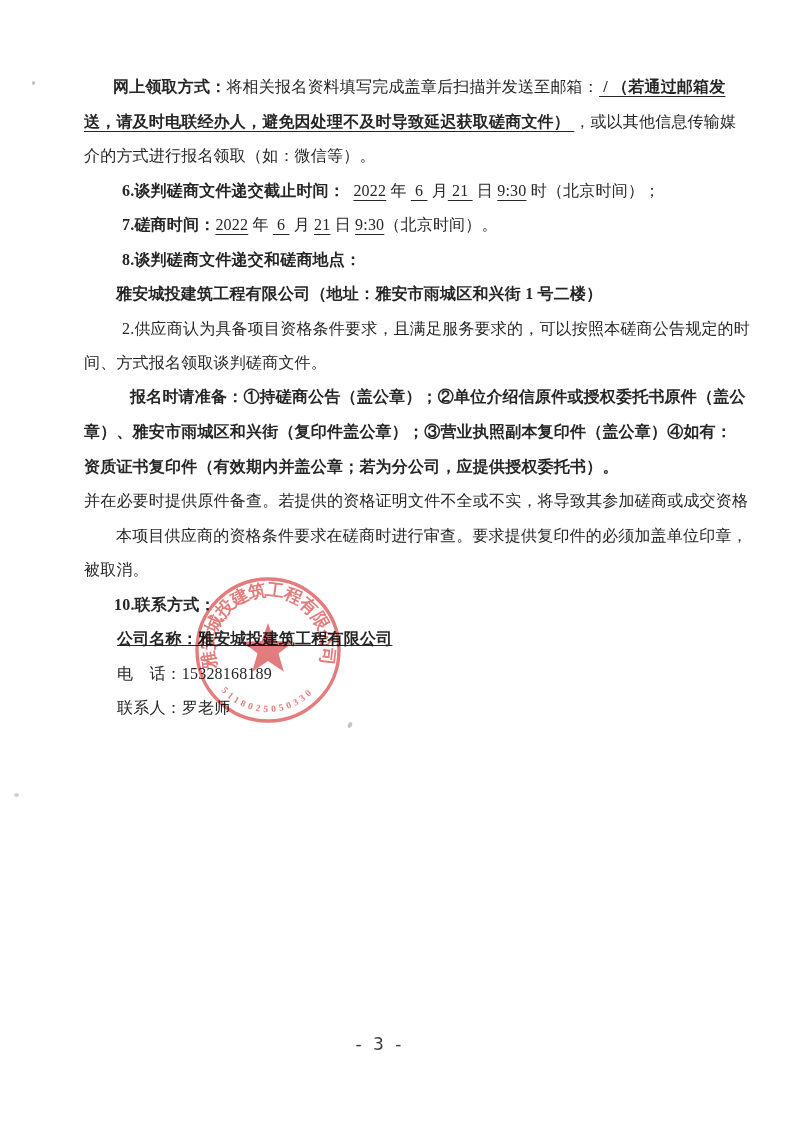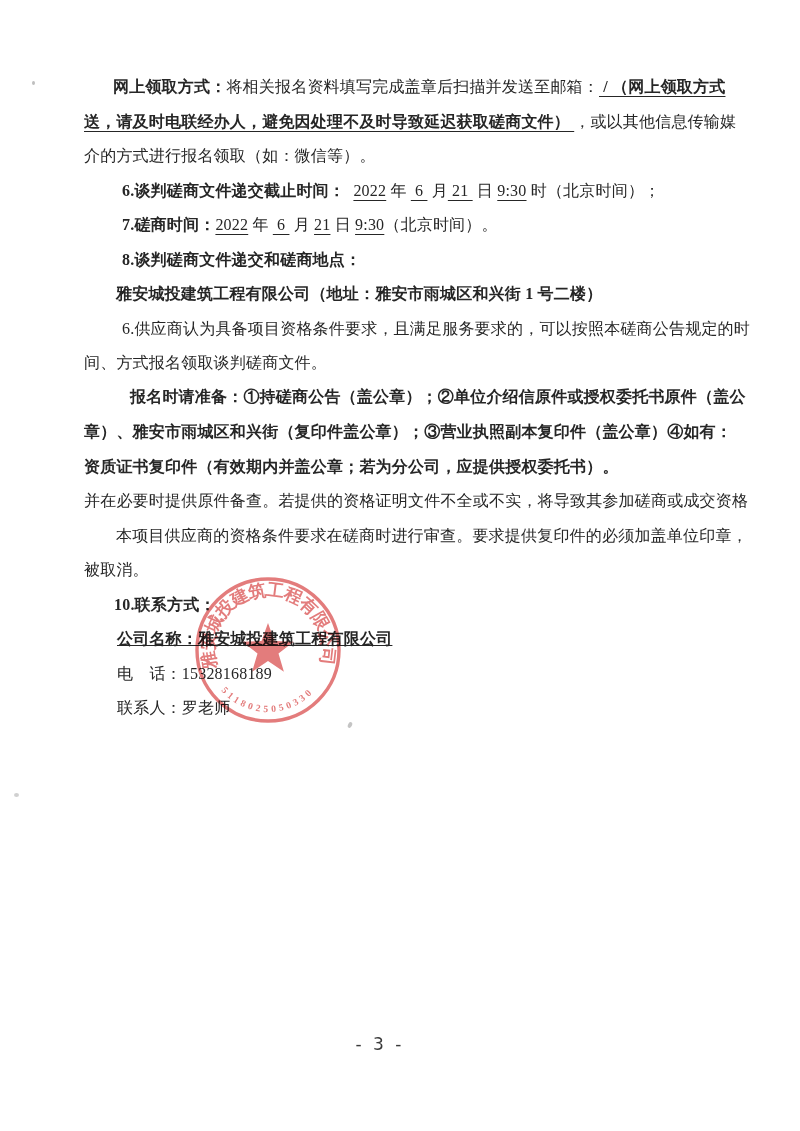--- a/index.html
+++ b/index.html
@@ -60,28 +60,28 @@
   }
   .speck.s1 { left:32px;  top:81px;  width:3px; height:4px; }
   .speck.s2 { left:486px; top:80px;  width:3px; height:3px; }
   .speck.s3 { left:14px;  top:793px; width:5px; height:4px; opacity:0.4; }
   .speck.s4 { left:348px; top:722px; width:4px; height:6px; transform:rotate(25deg); opacity:0.5; }
 </style>
 </head>
 <body>
 
 <div class="doc">
-    <div class="line" style="padding-left: 29px;"><span class="b">网上领取方式：</span><span>将相关报名资料填写完成盖章后扫描并发送至邮箱：</span><span class="b u"> / （网上领取方式</span></div>
+    <div class="line" style="padding-left: 29px;"><span class="b">网上领取方式：</span><span>将相关报名资料填写完成盖章后扫描并发送至邮箱：</span><span class="b u"> / （若通过邮箱发</span></div>
     <div class="line"><span class="b u">送，请及时电联经办人，避免因处理不及时导致延迟获取磋商文件） </span><span>，或以其他信息传输媒</span></div>
     <div class="line"><span>介的方式进行报名领取（如：微信等）。</span></div>
     <div class="line" style="padding-left: 38px;"><span class="b">6.谈判磋商文件递交截止时间：</span><span>  </span><span class="u">2022</span><span> 年 </span><span class="u"> 6 </span><span> 月</span><span class="u"> 21 </span><span> 日 </span><span class="u">9:30</span><span> 时（北京时间）；</span></div>
     <div class="line" style="padding-left: 38px;"><span class="b">7.磋商时间：</span><span class="u">2022</span><span> 年 </span><span class="u"> 6 </span><span> 月 </span><span class="u">21</span><span> 日 </span><span class="u">9:30</span><span>（北京时间）。</span></div>
     <div class="line" style="padding-left: 38px;"><span class="b">8.谈判磋商文件递交和磋商地点：</span></div>
     <div class="line" style="padding-left: 32px;"><span class="b">雅安城投建筑工程有限公司（地址：雅安市雨城区和兴街 1 号二楼）</span></div>
-    <div class="line" style="padding-left: 38px;"><span>6.供应商认为具备项目资格条件要求，且满足服务要求的，可以按照本磋商公告规定的时</span></div>
+    <div class="line" style="padding-left: 38px;"><span>2.供应商认为具备项目资格条件要求，且满足服务要求的，可以按照本磋商公告规定的时</span></div>
     <div class="line"><span>间、方式报名领取谈判磋商文件。</span></div>
     <div class="line" style="padding-left: 46px; font-family: Liberation Mono, monospace;"><span class="b">报名时请准备：①持磋商公告（盖公章）；②单位介绍信原件或授权委托书原件（盖公</span></div>
     <div class="line"><span class="b">章）、雅安市雨城区和兴街（复印件盖公章）；③营业执照副本复印件（盖公章）④如有：</span></div>
     <div class="line"><span class="b">资质证书复印件（有效期内并盖公章；若为分公司，应提供授权委托书）。</span></div>
     <div class="line"><span>并在必要时提供原件备查。若提供的资格证明文件不全或不实，将导致其参加磋商或成交资格</span></div>
     <div class="line" style="padding-left: 32px;"><span>本项目供应商的资格条件要求在磋商时进行审查。要求提供复印件的必须加盖单位印章，</span></div>
     <div class="line"><span>被取消。</span></div>
     <div class="line" style="padding-left: 30px;"><span class="b">10.联系方式：</span></div>
     <div class="line" style="padding-left: 33px; text-decoration: underline;"><span class="b">公司名称：雅安城投建筑工程有限公司</span></div>
     <div class="line" style="padding-left: 33px;"><span>电　话：15328168189</span></div>

